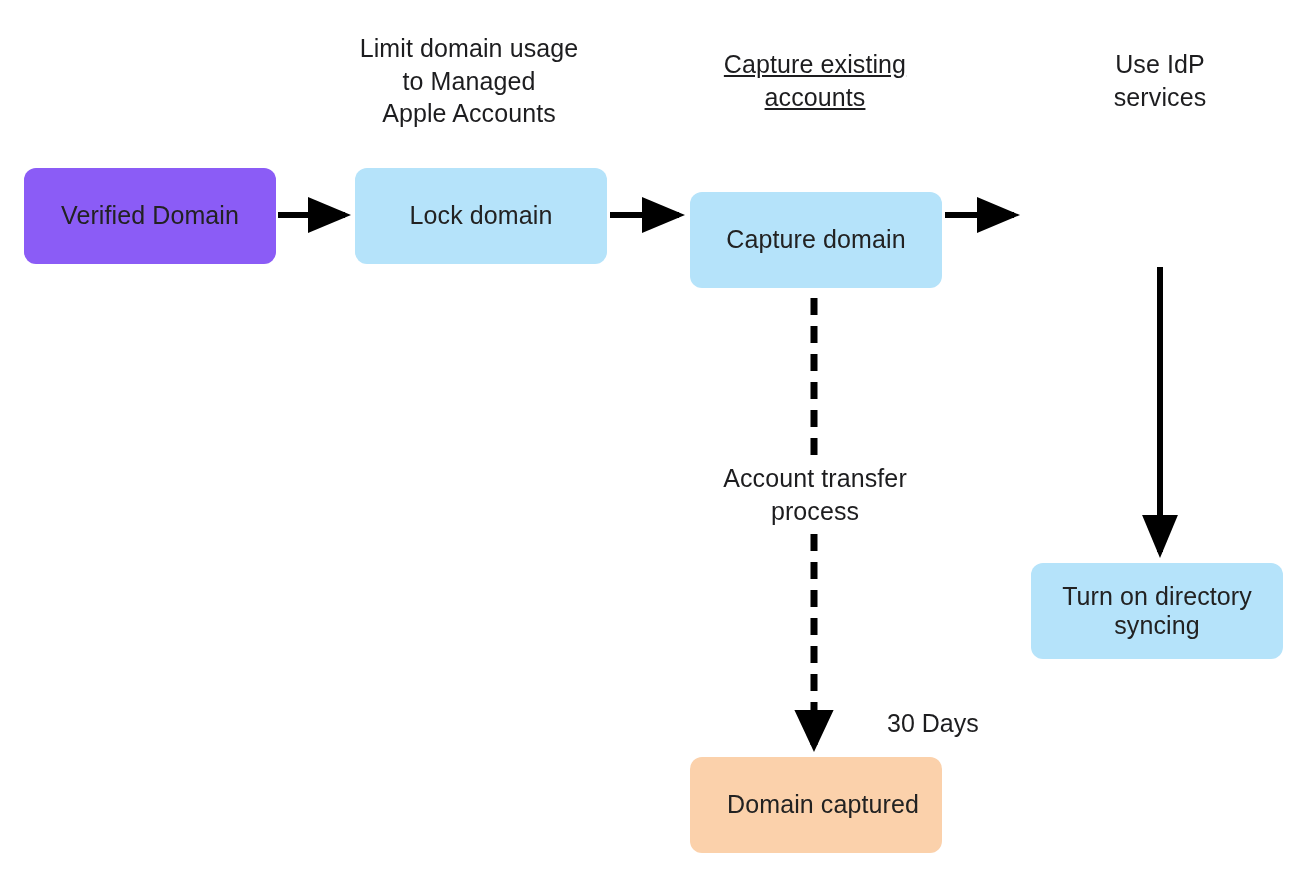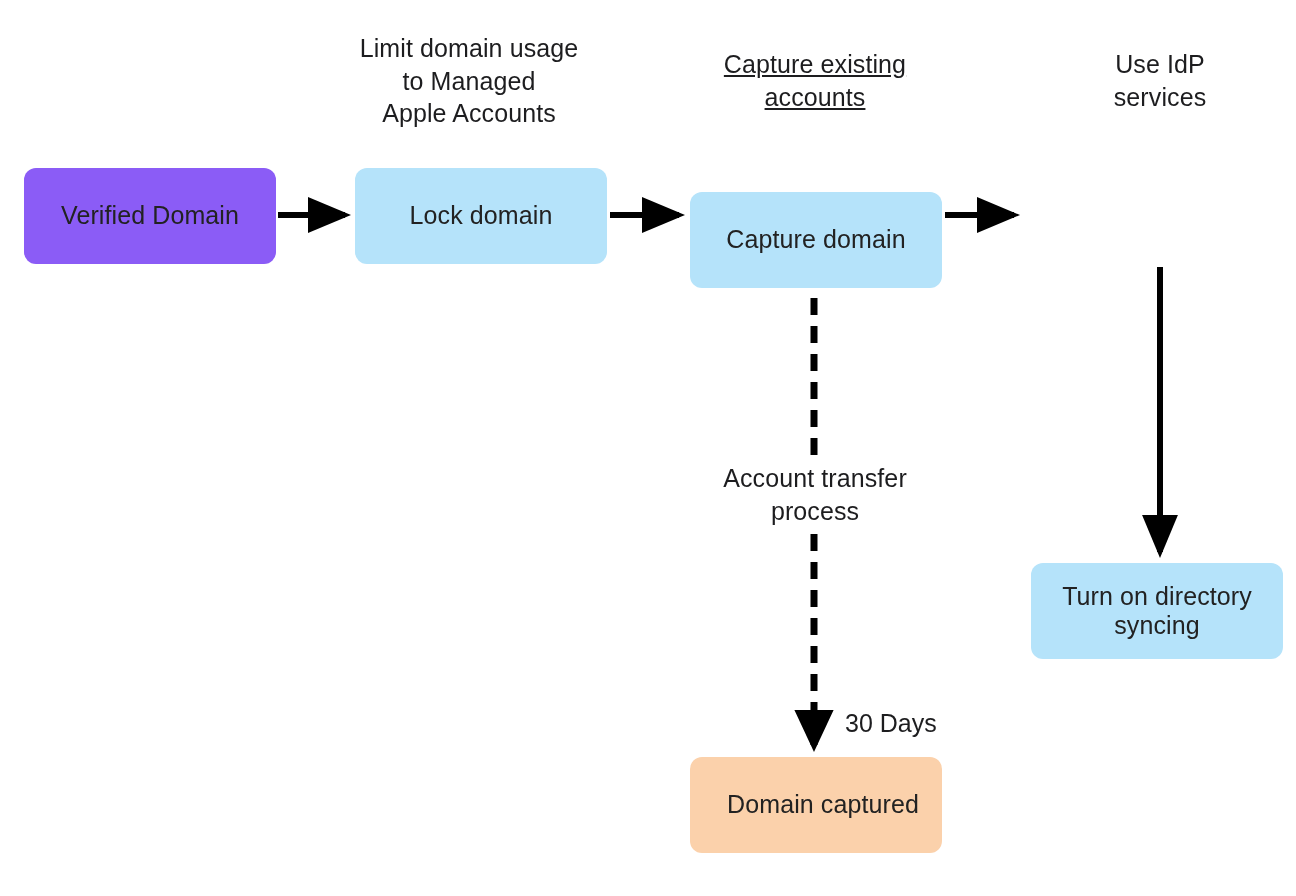--- a/index.html
+++ b/index.html
@@ -102,21 +102,21 @@
 
   <div class="caption" style="left:676px; top:48px; width:278px;text-decoration:underline;">Capture existing
 accounts</div>
 
   <div class="caption" style="left:1021px; top:48px; width:278px;">Use IdP
 services</div>
 
   <div class="caption" style="left:676px; top:462px; width:278px;">Account transfer
 process</div>
 
-  <div class="caption-small" style="left:845px; top:708px;">30 Days</div>
+  <div class="caption-small" style="left:887px; top:708px;">30 Days</div>
 
   <div class="node node-green" style="left:24px; top:168px; width:252px; height:96px;">Verified Domain</div>
 
   <div class="node node-blue" style="left:355px; top:168px; width:252px; height:96px;">Lock domain</div>
 
   <div class="node node-blue" style="left:690px; top:168px; width:252px; height:96px;margin-top:24px;">Capture domain</div>
 
 
   <div class="node node-blue" style="left:1031px; top:563px; width:252px; height:96px; white-space:pre-line;">Turn on directory
 syncing</div>

